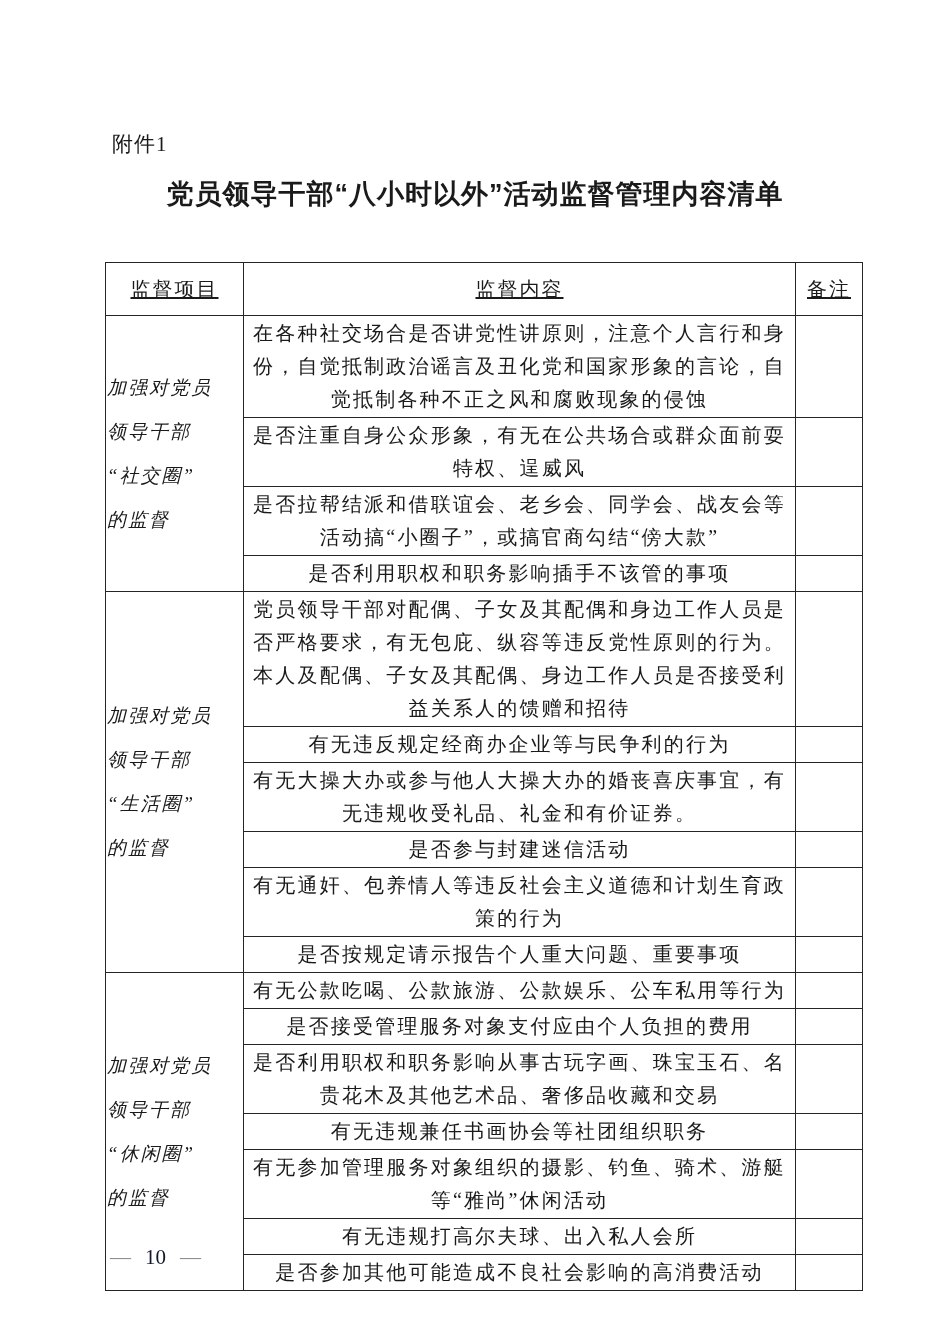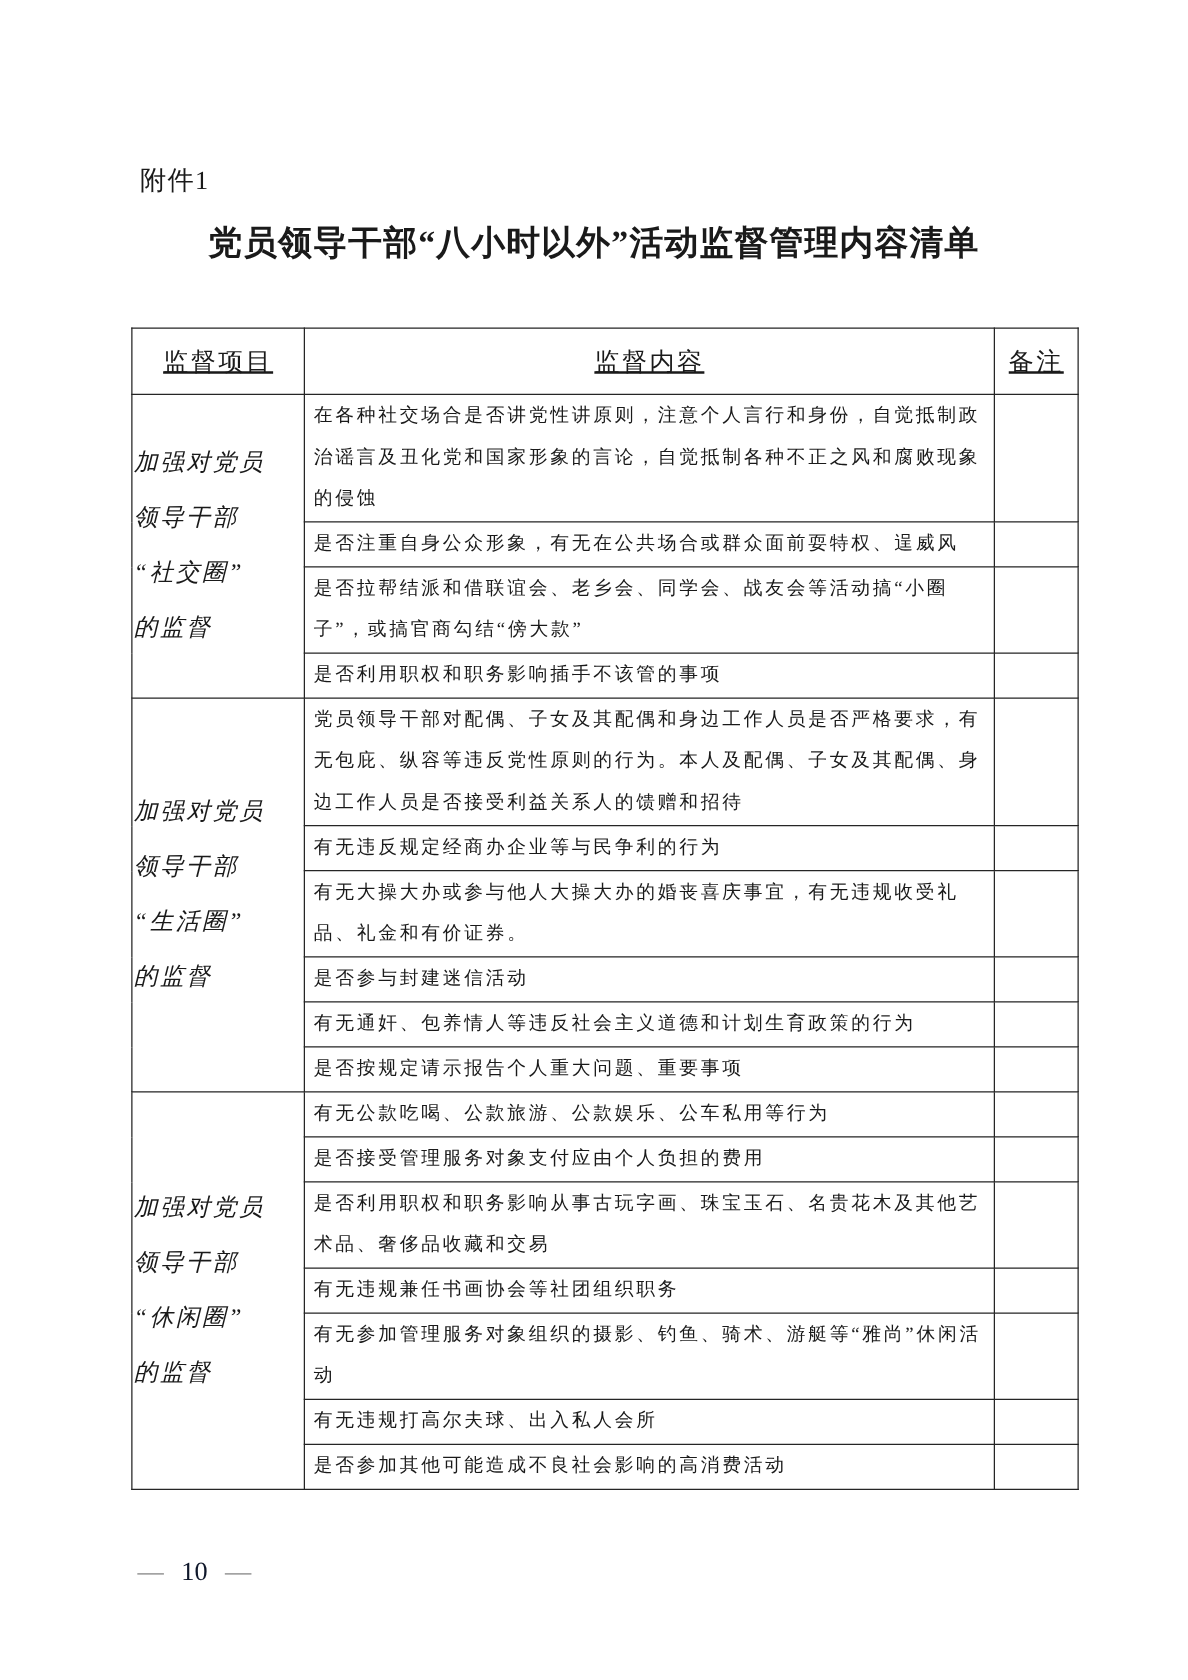--- a/index.html
+++ b/index.html
@@ -24,21 +24,21 @@
     letter-spacing: 1px;
   }
   .doc-title {
     position: absolute;
     left: 0;
     top: 176px;
     width: 950px;
     text-align: center;
     font-size: 27px;
     font-weight: bold;
-    font-family: Liberation Serif, serif;
+    font-family: Liberation Sans, sans-serif;
     letter-spacing: 1px;
   }
   .table-wrap {
     position: absolute;
     left: 105px;
     top: 262px;
   }
   table.supervision {
     border-collapse: collapse;
     table-layout: fixed;
@@ -61,25 +61,25 @@
   td.label-cell {
     text-align: left;
     vertical-align: middle;
     font-size: 19px;
     letter-spacing: 2px;
     line-height: 44px;
     white-space: pre-line;
     font-style: italic;
   }
   td.content-cell {
-    font-size: 15px;
+    font-size: 20px;
     letter-spacing: 2.2px;
     line-height: 33px;
     padding: 1px 7px;
-    text-align: left;
+    text-align: center;
     vertical-align: middle;
   }
   td.remark-cell {
     background: #ffffff;
   }
   .footer {
     position: absolute;
     left: 110px;
     top: 1245px;
     font-size: 21px;

